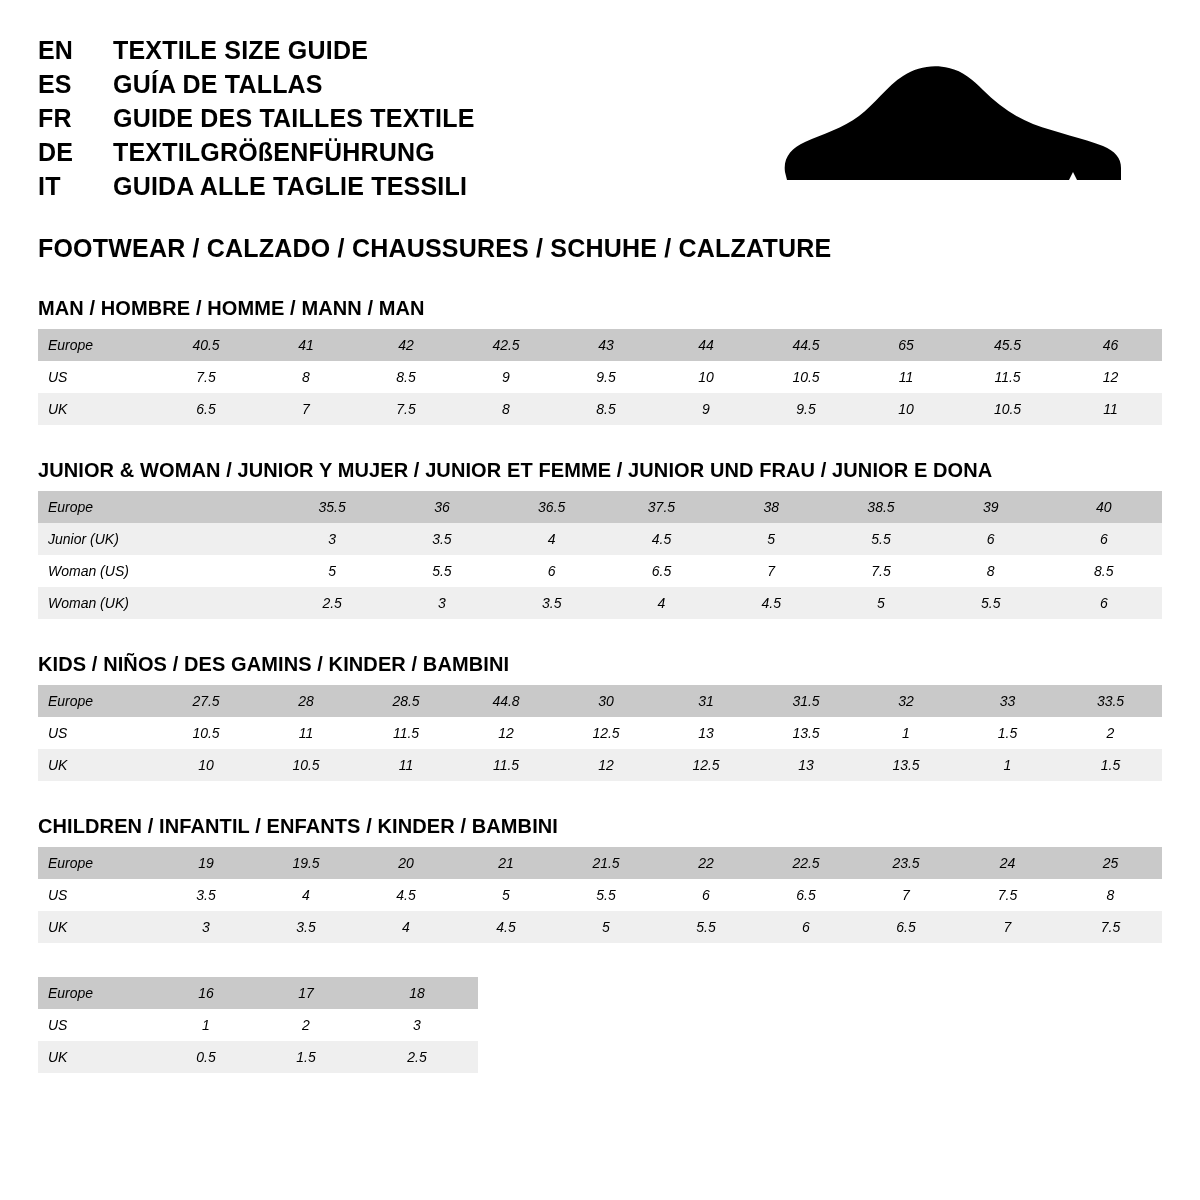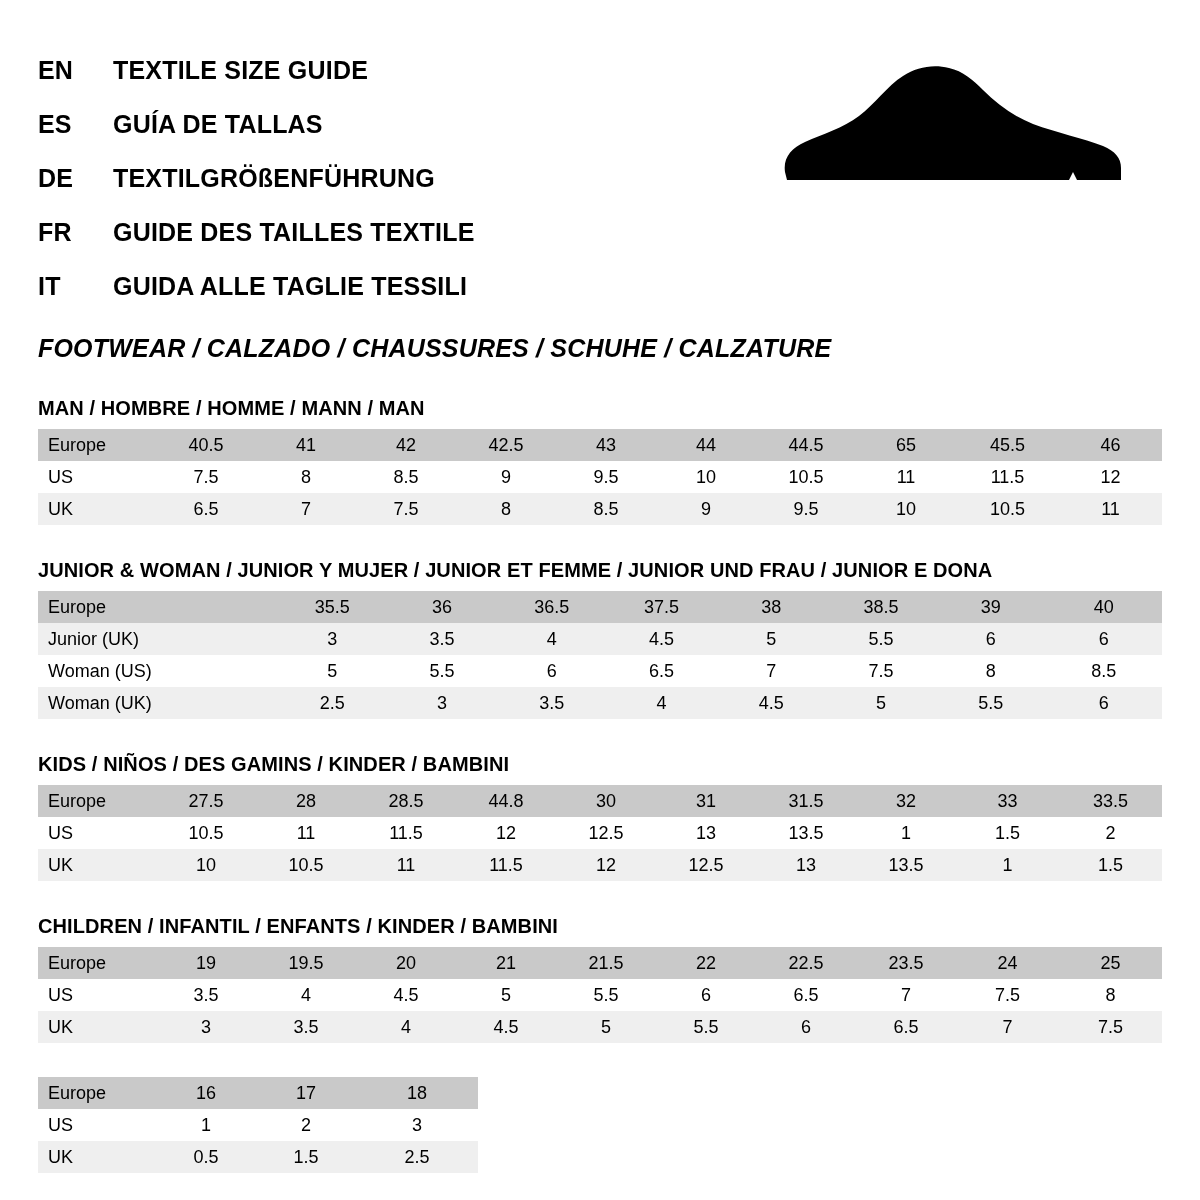--- a/index.html
+++ b/index.html
@@ -42,50 +42,49 @@
     width: 75px;
     flex: 0 0 75px;
     font-size: 25px;
     font-weight: bold;
     letter-spacing: 0.2px;
   }
   .lang-text {
     font-size: 25px;
     font-weight: bold;
     letter-spacing: 0.2px;
-    margin-top: 20px;
   }
 
   .shoe-wrap {
     margin-right: 35px;
     margin-top: 30px;
   }
 
   .subtitle {
     font-size: 25px;
     font-weight: bold;
     margin-top: 26px;
     letter-spacing: 0.2px;
-    font-style: italic;
   }
 
   
   .section {
     margin-top: 34px;
   }
   .section-title {
     font-size: 20px;
     font-weight: bold;
     margin-bottom: 9px;
     letter-spacing: 0.1px;
   }
   table {
     border-collapse: collapse;
     table-layout: fixed;
-    font-size: 18px;
+    font-size: 14px;
+    font-style: italic;
   }
   table.wide {
     width: 1124px;
   }
   table.babies {
     width: 440px;
   }
   td {
     height: 32px;
     text-align: center;
@@ -117,26 +116,26 @@
 
       <div class="lang-row">
         <span class="lang-code">EN</span>
         <span class="lang-text">TEXTILE SIZE GUIDE</span>
       </div>
       <div class="lang-row">
         <span class="lang-code">ES</span>
         <span class="lang-text">GUÍA DE TALLAS</span>
       </div>
       <div class="lang-row">
+        <span class="lang-code">FR</span>
+        <span class="lang-text">GUIDE DES TAILLES TEXTILE</span>
+      </div>
+      <div class="lang-row">
         <span class="lang-code">DE</span>
         <span class="lang-text">TEXTILGRÖßENFÜHRUNG</span>
-      </div>
-      <div class="lang-row">
-        <span class="lang-code">FR</span>
-        <span class="lang-text">GUIDE DES TAILLES TEXTILE</span>
       </div>
       <div class="lang-row">
         <span class="lang-code">IT</span>
         <span class="lang-text">GUIDA ALLE TAGLIE TESSILI</span>
       </div>
 
     </div>
 
     <div class="shoe-wrap">
       <svg width="350" height="130" viewBox="0 0 350 130" aria-hidden="true">

